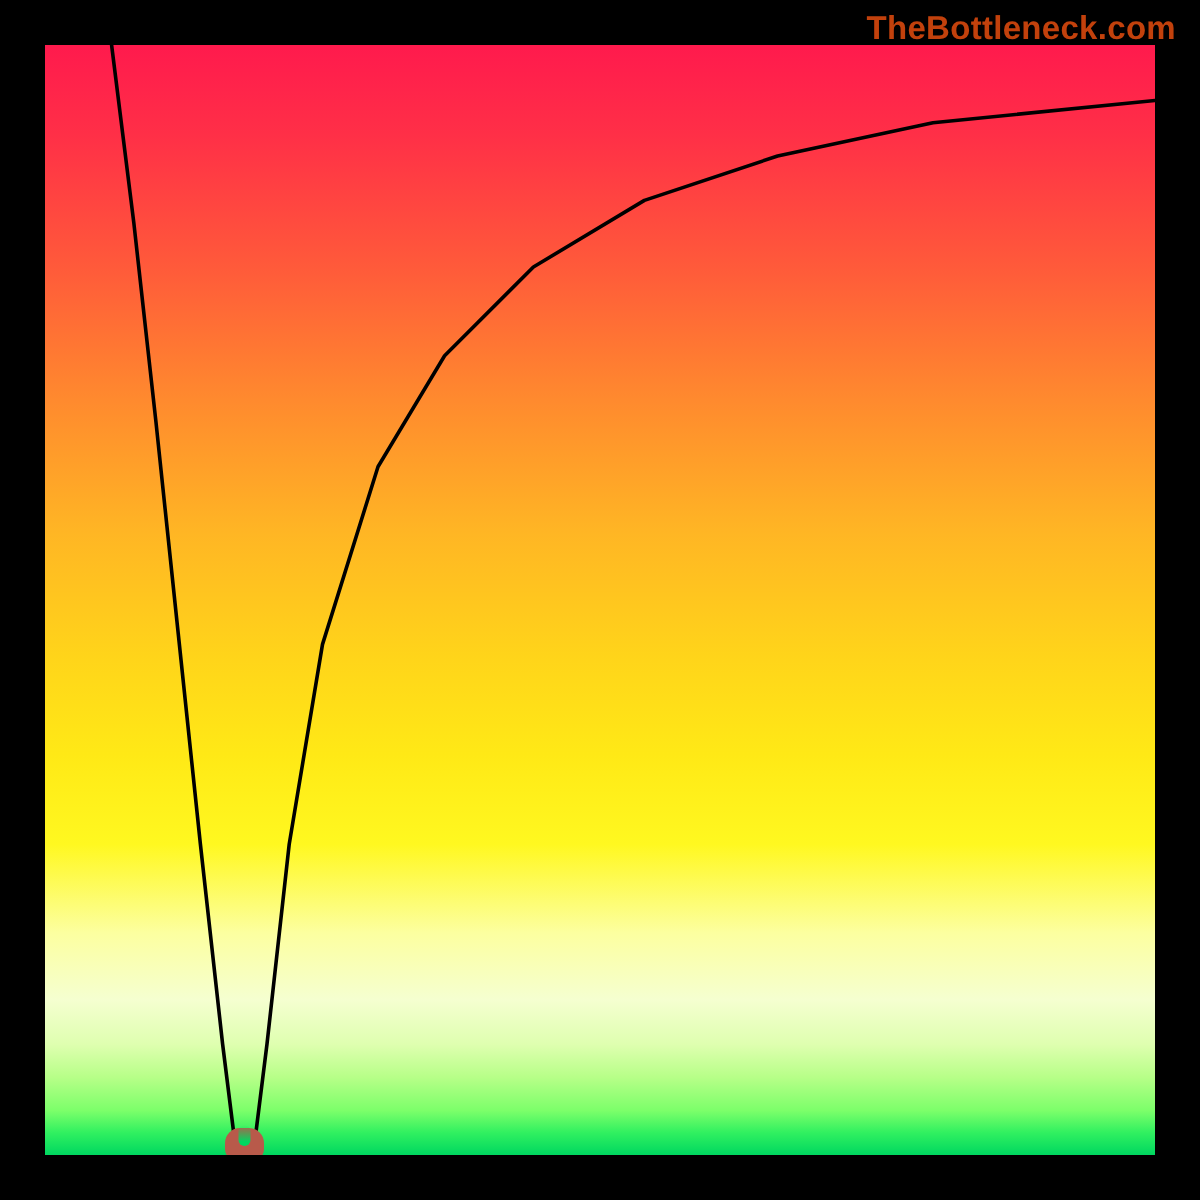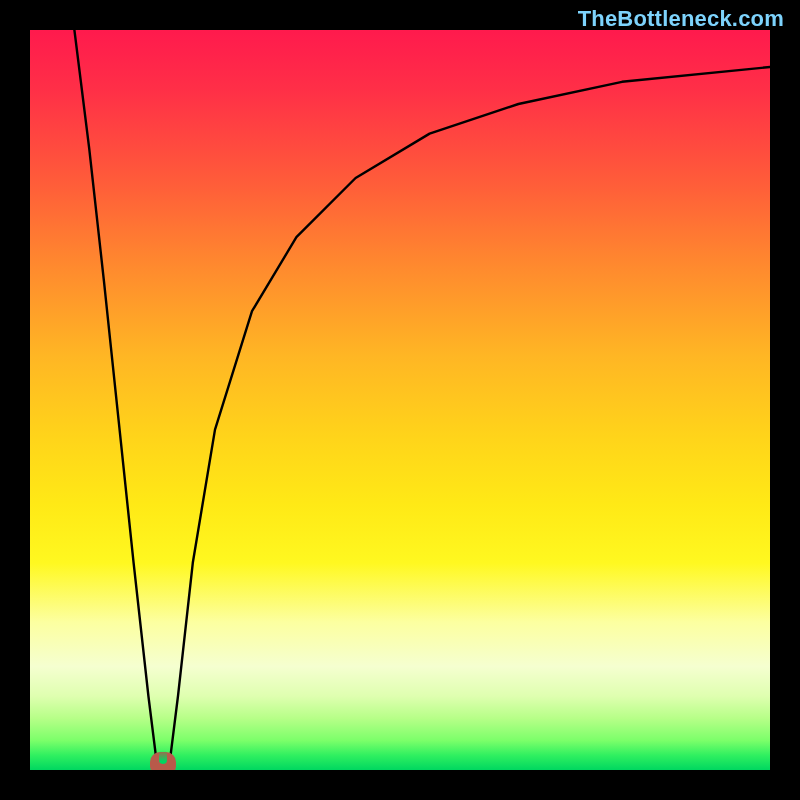--- a/index.html
+++ b/index.html
@@ -77,21 +77,21 @@
     background: linear-gradient(to bottom, rgba(0,0,0,0) 0%, #00d760 80%);
     transform: translateX(-50%);
     border-radius: 4px;
   }
   .watermark {
     position: absolute;
     top: 6px;
     right: 16px;
     font-size: 22px;
     font-weight: 600;
-    color: #7dd3fc;
+    color: #c2410c;
     letter-spacing: 0.2px;
     user-select: none;
   }
 </style>
 </head>
 <body>
 
 <div class="frame">
 
   <div class="watermark">TheBottleneck.com</div>

